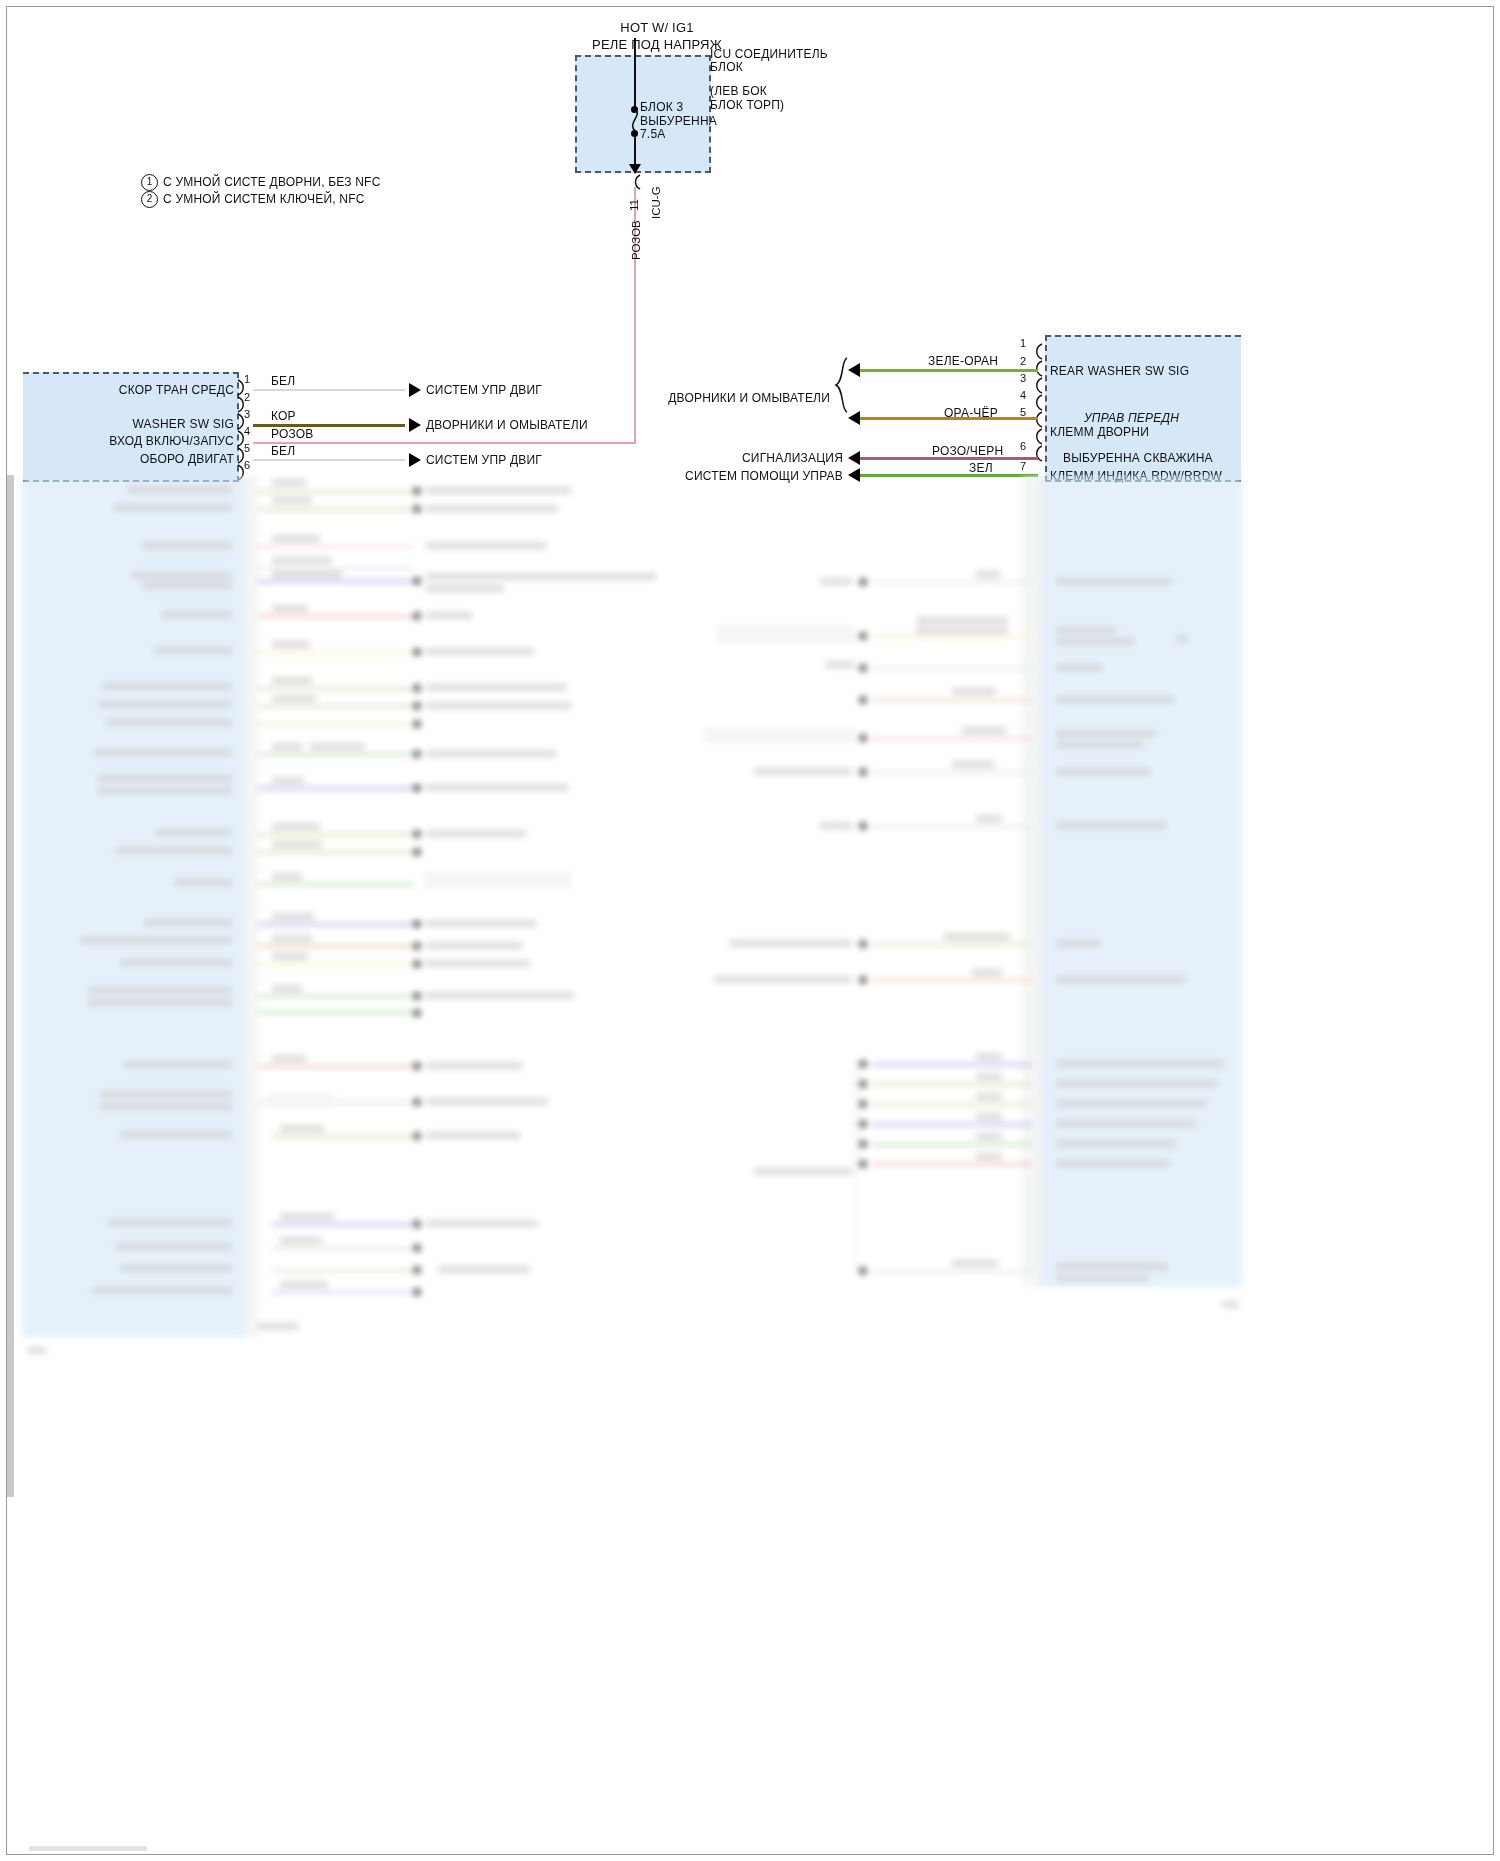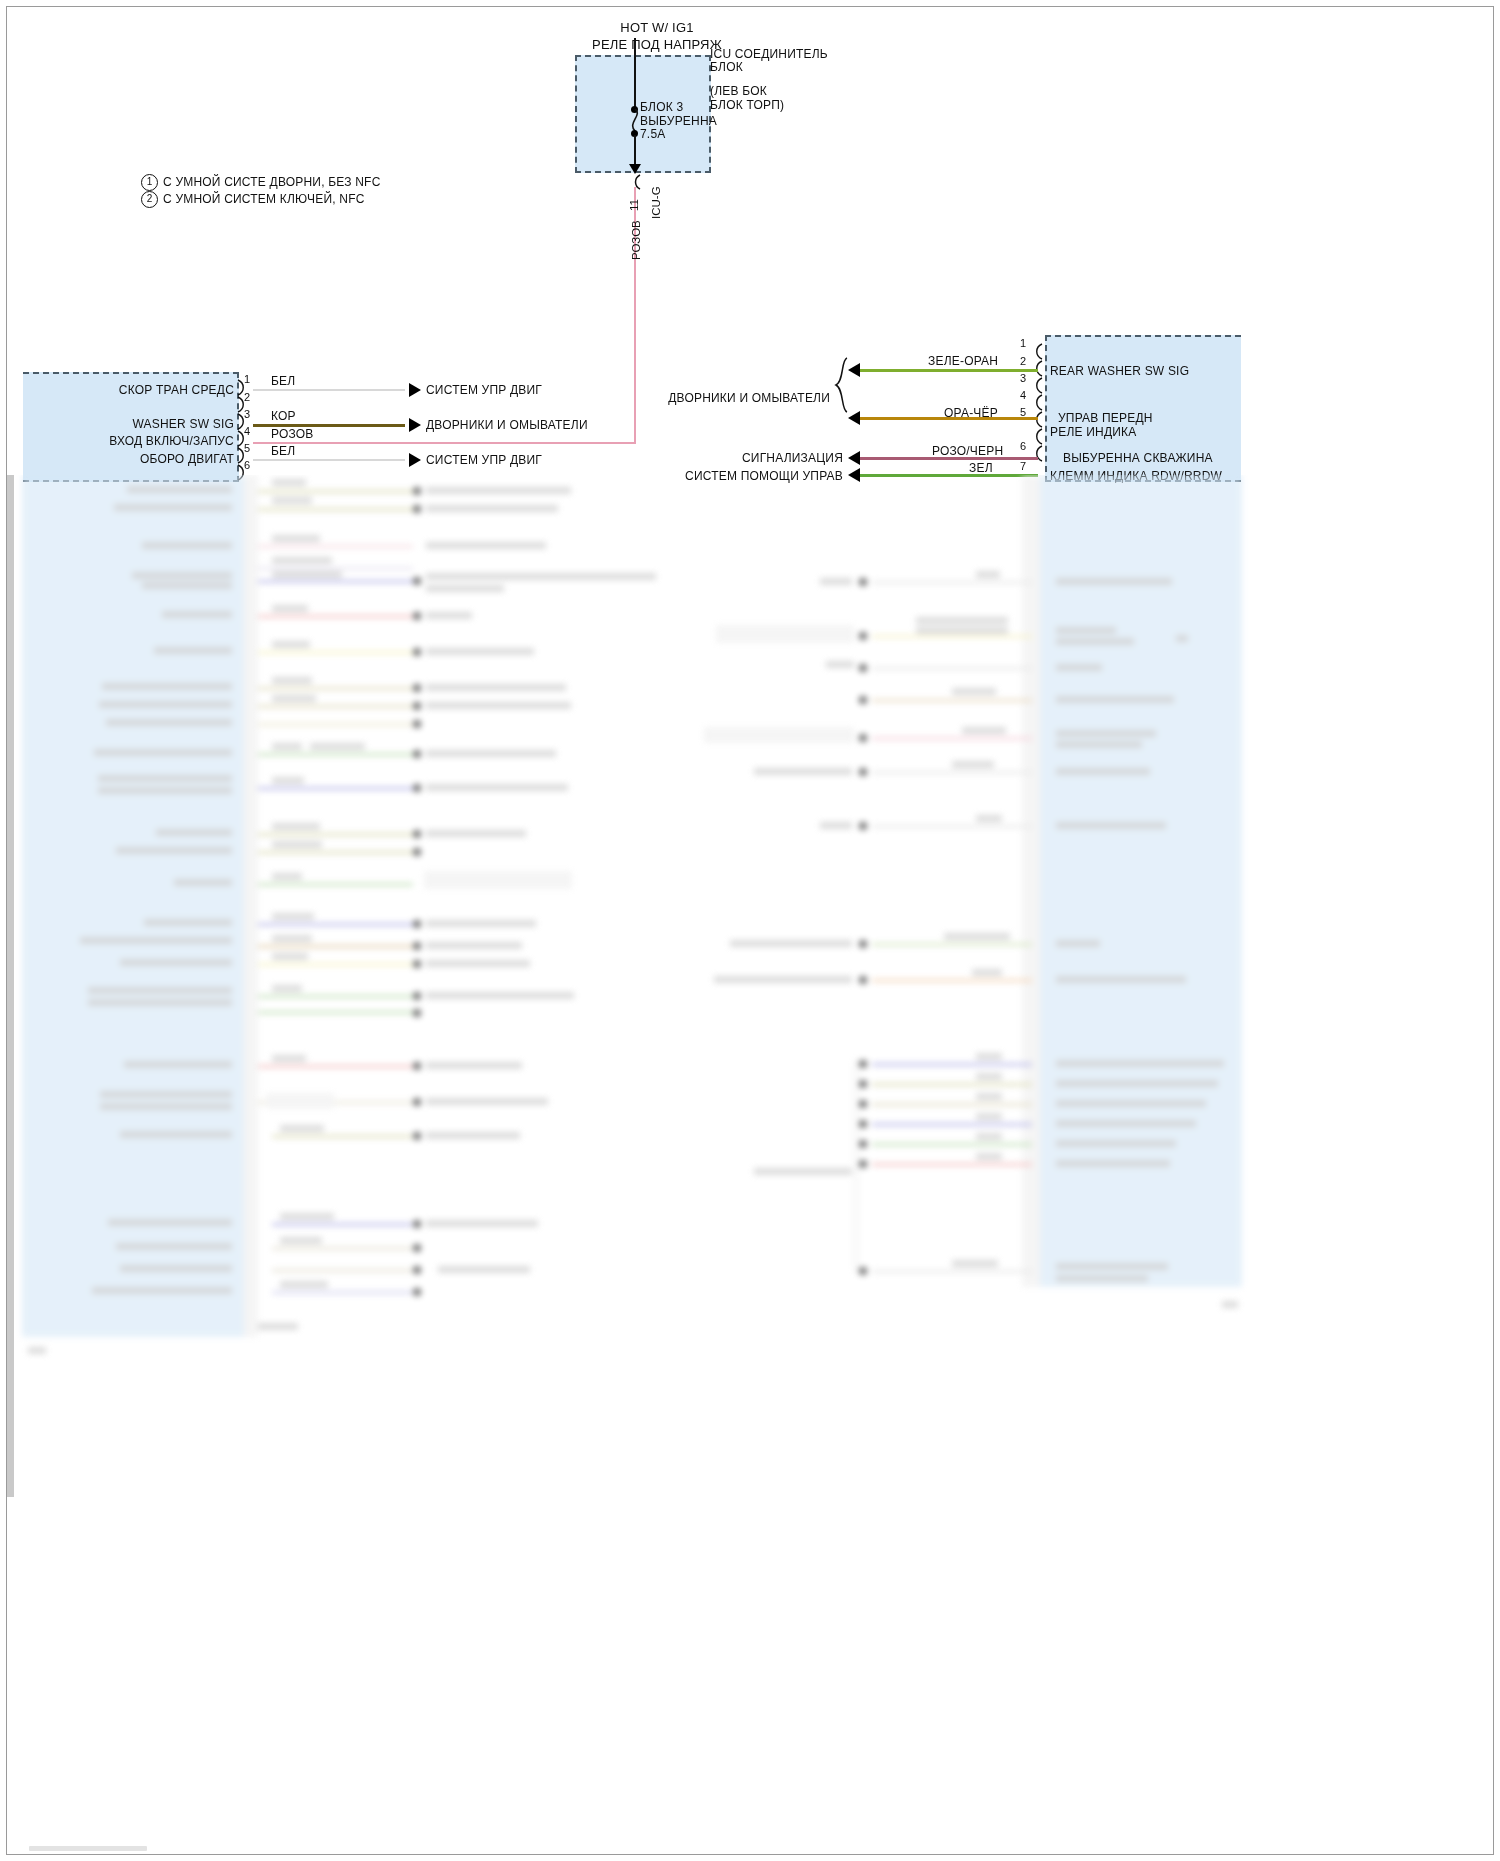--- a/index.html
+++ b/index.html
@@ -186,22 +186,22 @@
     <path d="M10 1 C 3 4, 3 13, 10 16" stroke="#111" stroke-width="1.4" fill="none"></path>
       </svg>
   <div class="txt s11" style="left:1013px;top:433px;">6</div>
 
   <svg class="pin" style="left:1025px;top:438px;" width="13" height="17" viewBox="0 0 13 17">
     <path d="M10 1 C 3 4, 3 13, 10 16" stroke="#111" stroke-width="1.4" fill="none"></path>
       </svg>
   <div class="txt s11" style="left:1013px;top:453px;">7</div>
 
   <div class="txt s12" style="left:1043px;top:357px;">REAR WASHER SW SIG</div>
-  <div class="txt s12" style="left:1051px;top:404px;">УПРАВ ПЕРЕДН</div>
-  <div class="txt s12" style="left:1043px;top:418px;">РЕЛЕ ИНДИКА</div>
+  <div class="txt s12" style="left:1077px;top:404px;font-style:italic;">УПРАВ ПЕРЕДН</div>
+  <div class="txt s12" style="left:1043px;top:418px;">КЛЕММ ДВОРНИ</div>
   <div class="txt s12" style="left:1056px;top:444px;">ВЫБУРЕННА СКВАЖИНА</div>
   <div class="txt s12" style="left:1043px;top:462px;">КЛЕММ ИНДИКА RDW/RRDW</div>
 
   <div class="wire" style="left:853px;top:362px;width:178px;height:2.6px;background:#7fae2e;"></div>
   <div class="txt s12" style="left:921px;top:347px;">ЗЕЛЕ-ОРАН</div>
   <div class="arr-l" style="left:841px;top:356px;"></div>
 
   <div class="wire" style="left:853px;top:410px;width:178px;height:2.6px;background:#b8860b;"></div>
   <div class="txt s12" style="left:937px;top:399px;">ОРА-ЧЁР</div>
   <div class="arr-l" style="left:841px;top:404px;"></div>

